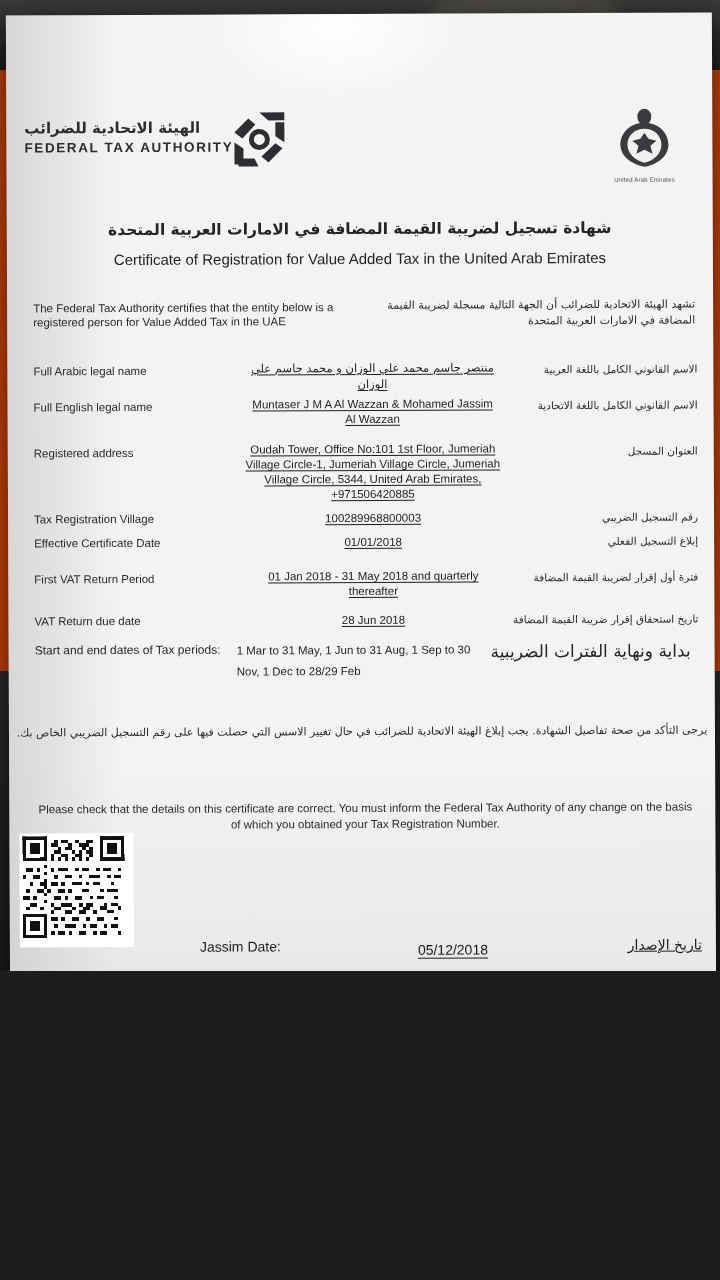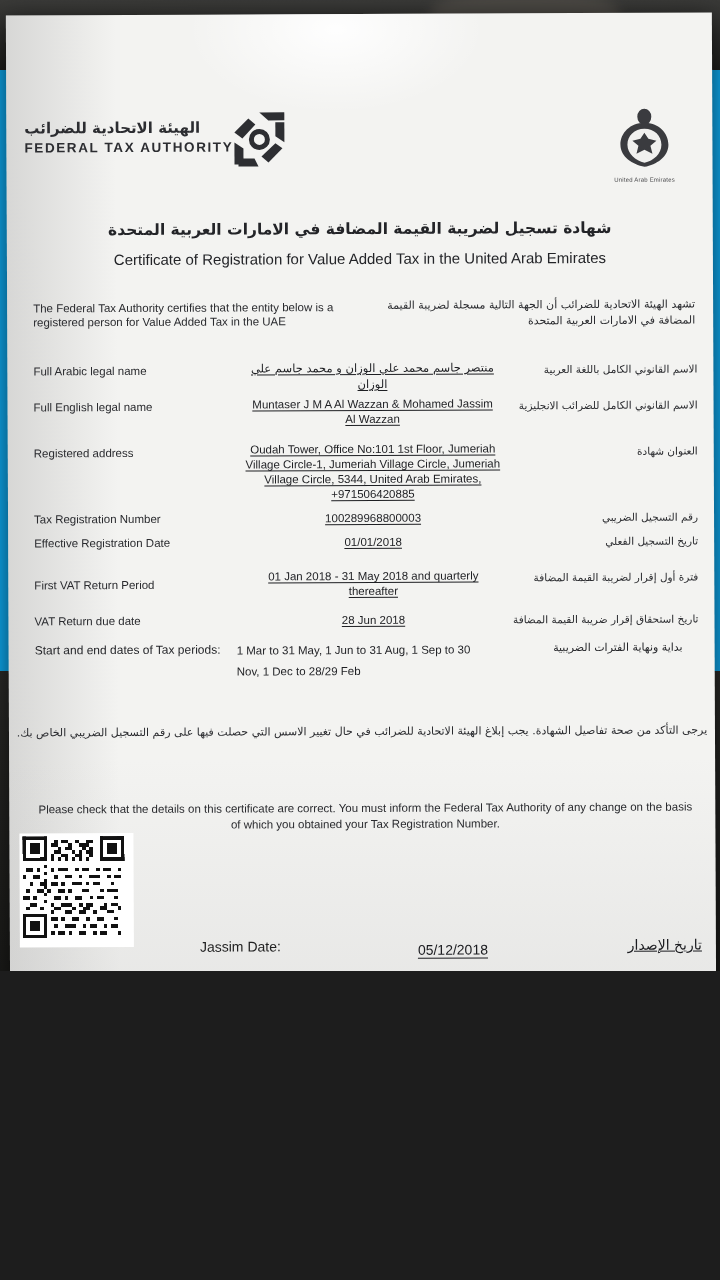--- a/index.html
+++ b/index.html
@@ -12,21 +12,21 @@
     height: 1280px;
     overflow: hidden;
     font-family: "Liberation Sans", sans-serif;
   }
 
   
   .photo {
     position: relative;
     width: 720px;
     height: 971px;
-    background: #0ea5e9;
+    background: #c2410c;
     overflow: hidden;
   }
   .desk-top {
     position: absolute;
     left: 0; top: 0; width: 720px; height: 70px;
     background: linear-gradient(180deg,#3a3a38 0%, #2b2b29 60%, #1e1e1c 100%);
   }
   .desk-blob {
     position: absolute;
     left: 430px; top: -12px; width: 190px; height: 52px;
@@ -208,24 +208,24 @@
   }
 
   
   .periods-lbl-en {
     position: absolute;
     left: 26px; top: 628px;
     font-size: 12px;
   }
   .periods-lbl-ar {
     position: absolute;
-    right: 32px; top: 628px;
-    direction: rtl;
-    font-family: "DejaVu Sans", sans-serif;
-    font-size: 11px;
+    right: 24px; top: 628px;
+    direction: rtl;
+    font-family: "DejaVu Sans", sans-serif;
+    font-size: 17px;
   }
   .periods-val {
     position: absolute;
     left: 228px; top: 626px; width: 280px;
     font-size: 11.5px;
     line-height: 21px;
     color: #1e1f23;
   }
 
   
@@ -342,44 +342,44 @@
       <div class="rows">
 
         <div class="row" style="height:34px">
           <div class="lbl-en" style="top:2px">Full Arabic legal name</div>
           <div class="lbl-ar" style="top:2px">الاسم القانوني الكامل باللغة العربية</div>
           <div class="val val-ar u" style="top:-2px">منتصر جاسم محمد علي الوزان و محمد جاسم علي الوزان</div>
         </div>
 
         <div class="row" style="height:44px">
           <div class="lbl-en" style="top:4px">Full English legal name</div>
-          <div class="lbl-ar" style="top:4px">الاسم القانوني الكامل للضرائب الانجليزية</div>
+          <div class="lbl-ar" style="top:4px">الاسم القانوني الكامل باللغة الاتحادية</div>
           <div class="val u" style="top:1px">Muntaser J M A Al Wazzan &amp; Mohamed Jassim Al Wazzan</div>
         </div>
 
         <div class="row" style="height:72px">
           <div class="lbl-en" style="top:6px">Registered address</div>
-          <div class="lbl-ar" style="top:6px">العنوان شهادة</div>
+          <div class="lbl-ar" style="top:6px">العنوان المسجل</div>
           <div class="val u" style="top:2px; left:232px; width:266px">Oudah Tower, Office No:101 1st Floor, Jumeriah Village Circle-1, Jumeriah Village Circle, Jumeriah Village Circle, 5344, United Arab Emirates, +971506420885</div>
         </div>
 
         <div class="row" style="height:24px">
-          <div class="lbl-en" style="top:0">Tax Registration Number</div>
+          <div class="lbl-en" style="top:0">Tax Registration Village</div>
           <div class="lbl-ar" style="top:0">رقم التسجيل الضريبي</div>
           <div class="val u" style="top:-1px">100289968800003</div>
         </div>
 
         <div class="row" style="height:34px">
-          <div class="lbl-en" style="top:0">Effective Registration Date</div>
-          <div class="lbl-ar" style="top:0">تاريخ التسجيل الفعلي</div>
+          <div class="lbl-en" style="top:0">Effective Certificate Date</div>
+          <div class="lbl-ar" style="top:0">إبلاغ التسجيل الفعلي</div>
           <div class="val u" style="top:-1px">01/01/2018</div>
         </div>
 
         <div class="row" style="height:44px">
-          <div class="lbl-en" style="top:8px">First VAT Return Period</div>
+          <div class="lbl-en" style="top:2px">First VAT Return Period</div>
           <div class="lbl-ar" style="top:2px">فترة أول إقرار لضريبة القيمة المضافة</div>
           <div class="val u" style="top:-1px; left:236px; width:258px">01 Jan 2018 - 31 May 2018 and quarterly thereafter</div>
         </div>
 
         <div class="row" style="height:26px">
           <div class="lbl-en" style="top:0">VAT Return due date</div>
           <div class="lbl-ar" style="top:0">تاريخ استحقاق إقرار ضريبة القيمة المضافة</div>
           <div class="val u" style="top:-1px">28 Jun 2018</div>
         </div>
 

